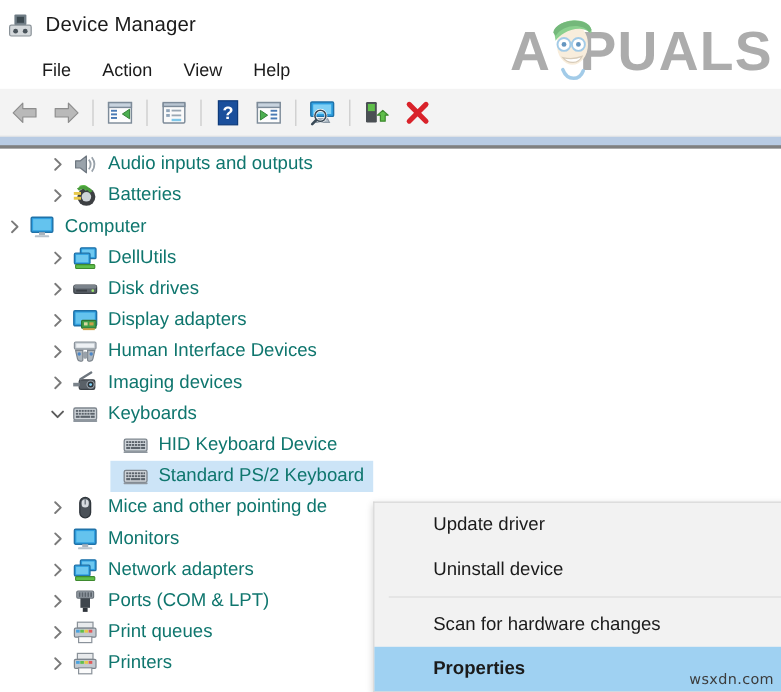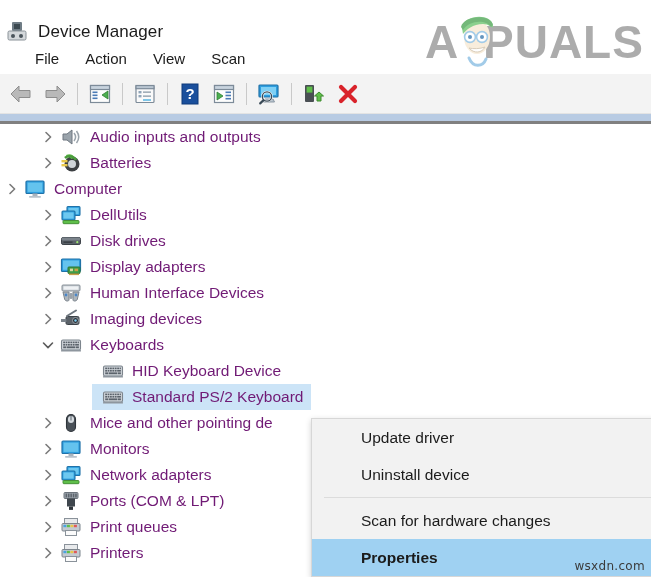--- a/index.html
+++ b/index.html
@@ -11,21 +11,21 @@
     background: #ffffff;
     font-family: "Liberation Sans", sans-serif;
     position: relative;
     -webkit-font-smoothing: antialiased;
   }
 
   
   #titlebar {
     position: absolute; left: 0; top: 0; width: 608px; height: 42px;
     background: #ffffff;
-    display: flex; align-items: flex-end;
+    display: flex; align-items: center;
   }
   #app-icon {
     width: 22px; height: 22px; margin-left: 6px; margin-right: 10px;
     position: relative; flex: none;
   }
   #title-text {
     font-size: 17px; color: #1b1b1b; letter-spacing: .1px;
     white-space: nowrap;
   }
 
@@ -88,21 +88,21 @@
   .chev {
     width: 24px; height: 26px; flex: none;
     display: flex; align-items: center; justify-content: center;
     color: #6d6d6d;
   }
   .chev svg { display:block; }
   .ic {
     width: 22px; height: 22px; flex: none;
     margin-right: 8px; position: relative;
   }
-  .lbl { font-size: 15.5px; color: #701a75; }
+  .lbl { font-size: 15.5px; color: #0f766e; }
   .row.sel .selbg {
     position: absolute; left: 0; top: 0; height: 26px;
     background: #cce4f7;
     z-index: 0;
   }
   .row .inner { display: flex; align-items: center; position: relative; z-index: 1; }
 
   
   #ctxmenu {
     position: absolute; left: 311px; top: 418px;
@@ -151,21 +151,21 @@
       <circle cx="15" cy="16" r="2" fill="#4a545b"></circle>
     </svg>
   </div>
   <div id="title-text">Device Manager</div>
 </div>
 
 <div id="menubar">
   <div class="menu-item">File</div>
   <div class="menu-item">Action</div>
   <div class="menu-item">View</div>
-  <div class="menu-item">Scan</div>
+  <div class="menu-item">Help</div>
 </div>
 
 <div id="toolbar">
 
   <div class="tb-btn">
     <svg width="24" height="20" viewBox="0 0 24 20">
       <path d="M10 2 L2 10 L10 18 L10 13.5 L21 13.5 L21 6.5 L10 6.5 Z" fill="#b9b9b9" stroke="#8d8d8d" stroke-width="1" stroke-linejoin="round"></path>
     </svg>
   </div>
   <div class="tb-btn">

